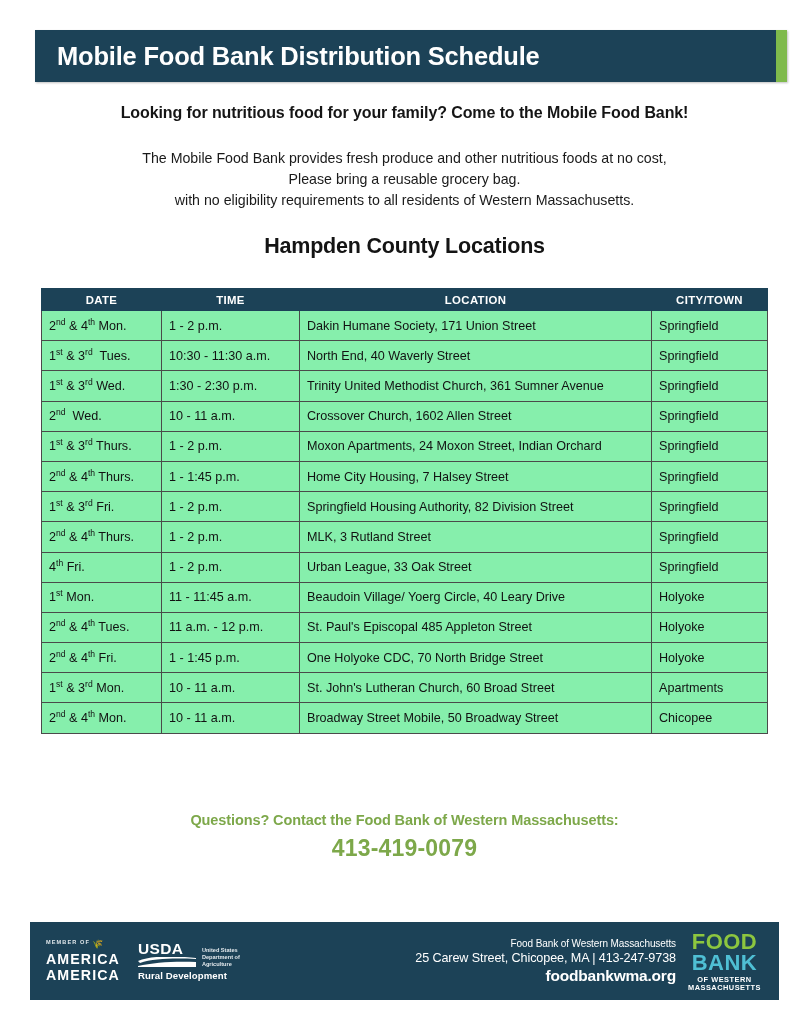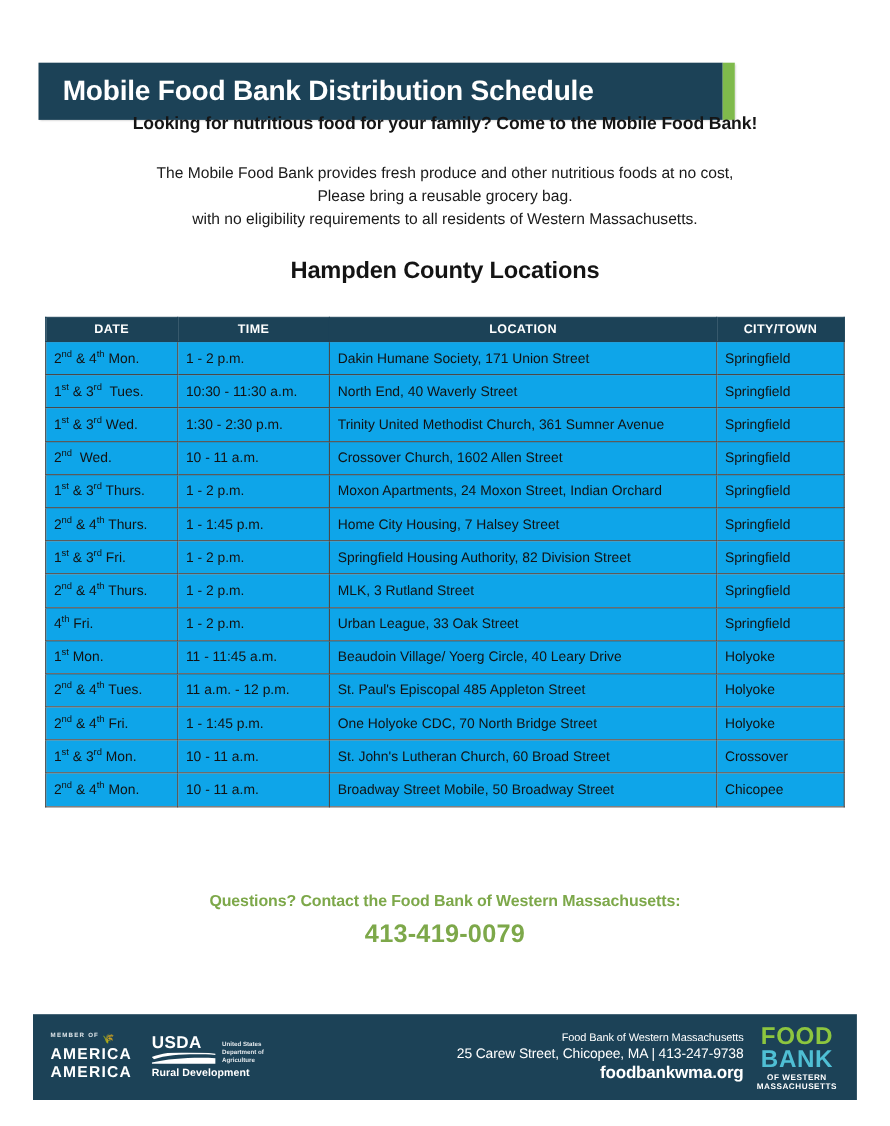--- a/index.html
+++ b/index.html
@@ -6,24 +6,23 @@
   html, body {
     width: 809px; height: 1024px;
     background: #ffffff;
     font-family: "Liberation Sans", sans-serif;
     overflow: hidden;
   }
   .page { position: relative; width: 809px; height: 1024px; background: #fff; }
 
   
   .banner-wrap {
-    position: absolute; left: 35px; top: 30px; width: 633px; height: 52px;
+    position: absolute; left: 35px; top: 30px; width: 752px; height: 52px;
     display: flex; align-items: stretch;
     box-shadow: 1px 1px 2px rgba(0,0,0,.25);
-    margin-top: 27px;
   }
   .banner {
     flex: 1 1 auto; background: #1C4257;
     display: flex; align-items: center;
   }
   .banner-title {
     color: #ffffff; font-size: 25.5px; font-weight: bold;
     letter-spacing: -0.2px; padding-left: 22px; white-space: nowrap;
   }
   .banner-accent { width: 11px; background: #7FBA4C; flex: 0 0 11px; }
@@ -47,21 +46,21 @@
     width: 584px; border-collapse: collapse; table-layout: fixed;
     font-size: 12.6px; color: #121212; border-radius: 23px;
   }
   table.schedule th {
     background: #1C4257; color: #ffffff; font-size: 11.4px; font-weight: bold;
     letter-spacing: .35px; text-align: center; height: 22px;
     border: 1px solid #1C4257; padding: 0 2px;
   }
   table.schedule td {
     border: 1px solid #4a4a4a; height: 30.2px; padding: 0 7px;
-    vertical-align: middle; background: #0ea5e9; white-space: nowrap;
+    vertical-align: middle; background: #86efac; white-space: nowrap;
     overflow: hidden;
   }
   td.c-date { width: 120px; padding-left: 8px; }
   td.c-time { width: 138px; padding-left: 9px; }
   td.c-loc  { width: 352px; padding-left: 10px; }
   td.c-city { width: 116px; padding-left: 10px; }
   th.h-date { width: 120px; }
   th.h-time { width: 138px; }
   th.h-loc  { width: 352px; }
   th.h-city { width: 116px; }
@@ -209,21 +208,21 @@
           <tr>
             <td class="c-date">2<sup>nd</sup> &amp; 4<sup>th</sup> Fri.</td>
             <td class="c-time">1 - 1:45 p.m.</td>
             <td class="c-loc">One Holyoke CDC, 70 North Bridge Street</td>
             <td class="c-city">Holyoke</td>
           </tr>
           <tr>
             <td class="c-date">1<sup>st</sup> &amp; 3<sup>rd</sup> Mon.</td>
             <td class="c-time">10 - 11 a.m.</td>
             <td class="c-loc">St. John's Lutheran Church, 60 Broad Street</td>
-            <td class="c-city">Crossover</td>
+            <td class="c-city">Apartments</td>
           </tr>
           <tr>
             <td class="c-date">2<sup>nd</sup> &amp; 4<sup>th</sup> Mon.</td>
             <td class="c-time">10 - 11 a.m.</td>
             <td class="c-loc">Broadway Street Mobile, 50 Broadway Street</td>
             <td class="c-city">Chicopee</td>
           </tr>
         </tbody>
     </table>
   </div>

